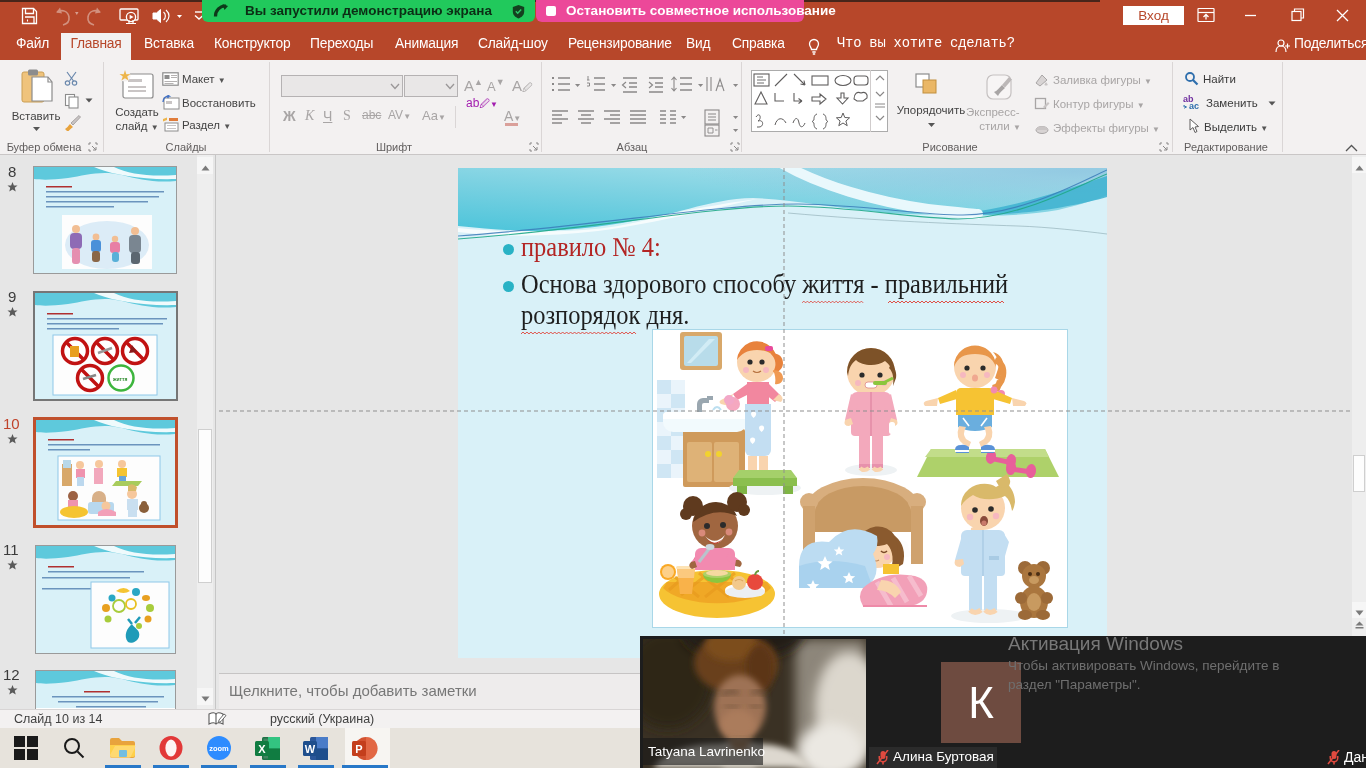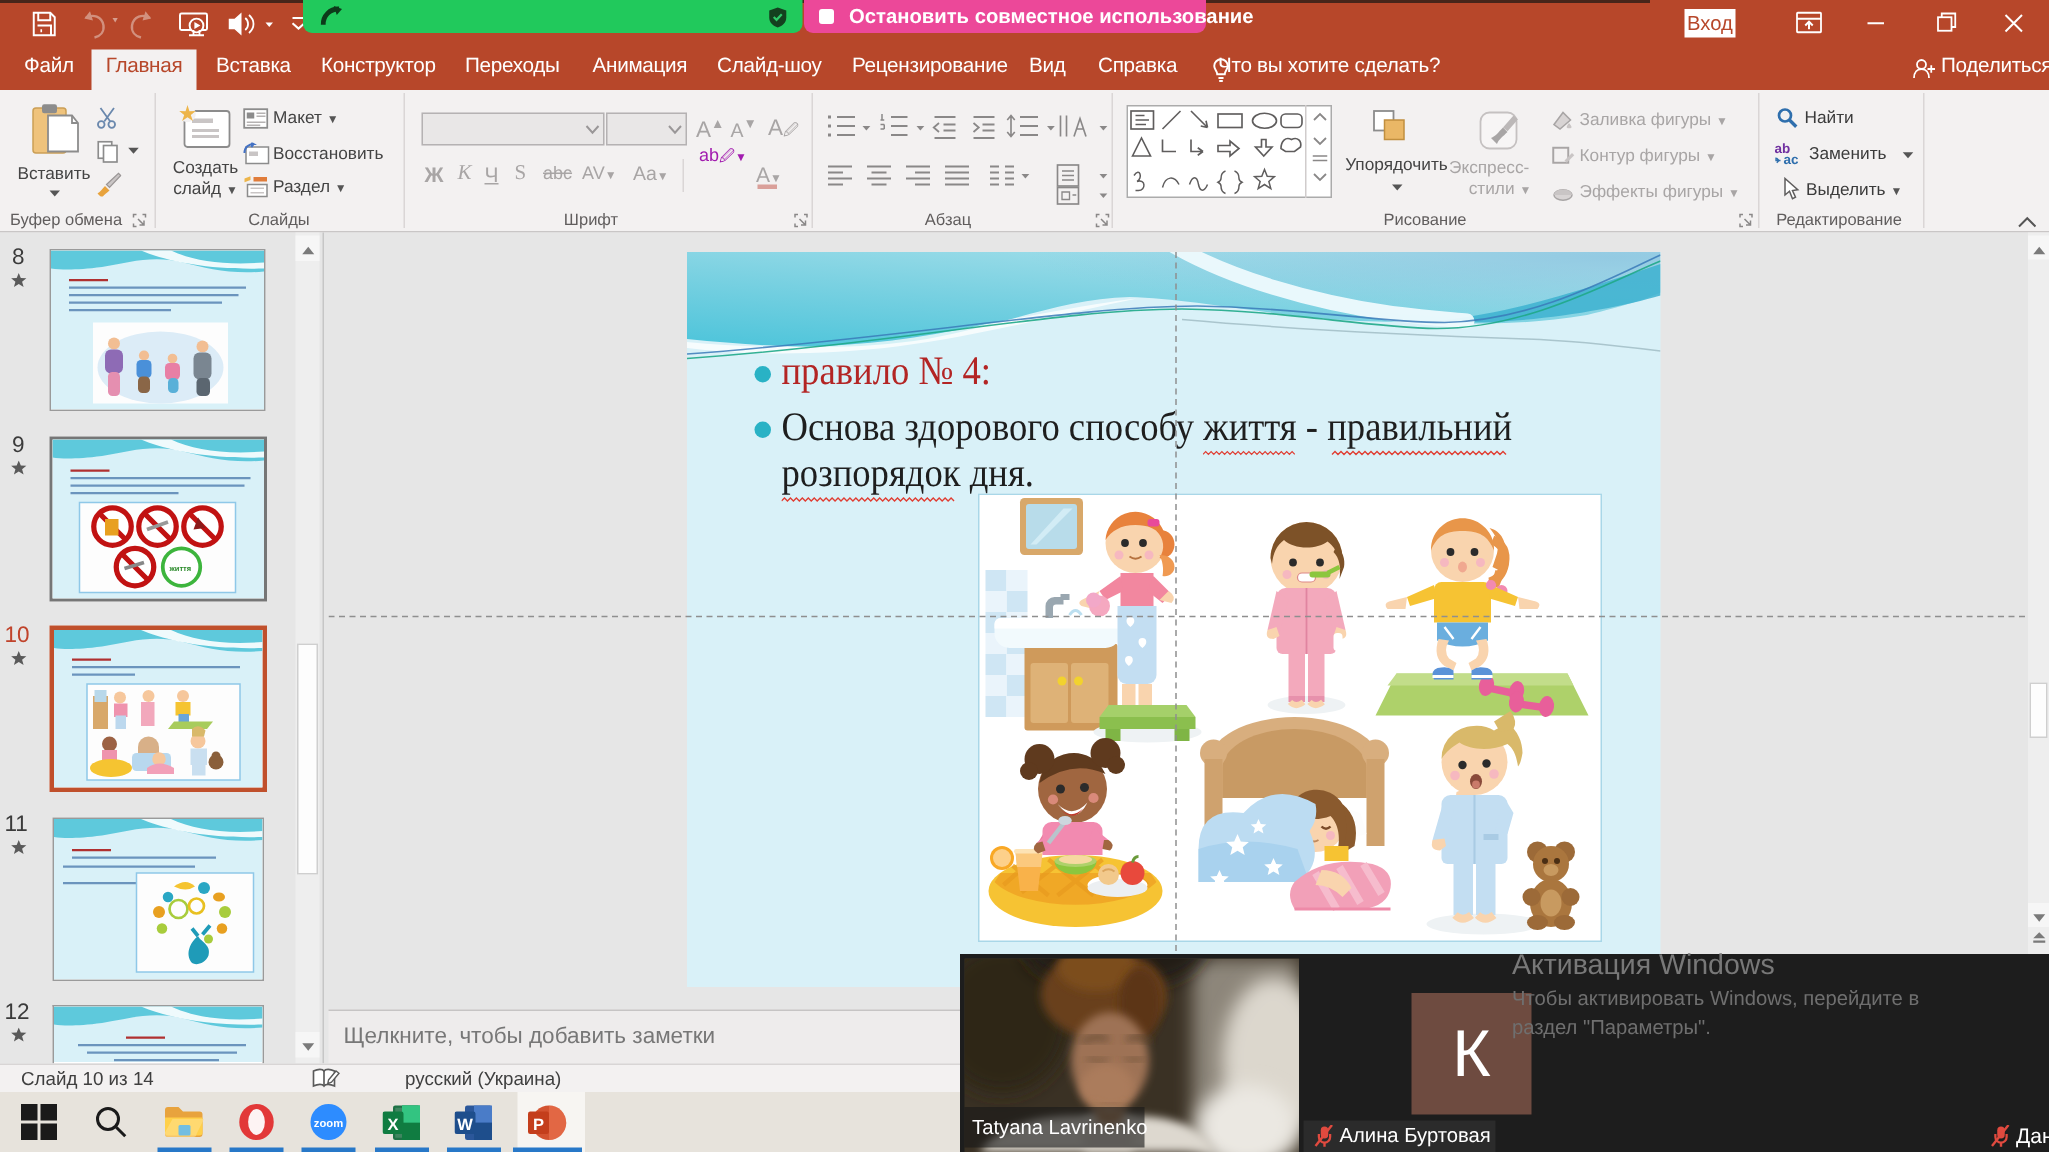--- a/index.html
+++ b/index.html
@@ -53,32 +53,33 @@
       <path d="M176 8 h8"></path>
       <path d="M176 11.5 l4 3.5 l4 -3.5"></path>
     </g>
   </svg>
 
   <div class="abs" style="left:202px;top:0;width:333px;height:22px;background:#21c95c;border-radius:0 0 6px 6px;">
     <svg class="abs" style="left:11px;top:3px;" width="16" height="16" viewBox="0 0 16 16">
       <path d="M2.5 13.5 a10 10 0 0 1 10.5 -10.5" stroke="#0d3a1a" stroke-width="3.2" fill="none"></path>
       <path d="M9.5 1 L15 3 L11.5 7 Z" fill="#0d3a1a"></path>
     </svg>
+    <div class="abs" style="left:0;top:3px;width:100%;text-align:center;font-size:13.5px;font-weight:bold;color:#0c2e15;white-space:nowrap;">Вы запустили демонстрацию экрана</div>
     <svg class="abs" style="left:310px;top:4px;" width="13" height="15" viewBox="0 0 16 18">
       <path d="M8 1 L15 3.5 V9 C15 13.5 12 16 8 17.5 C4 16 1 13.5 1 9 V3.5 Z" fill="#14401f"></path>
       <path d="M4.7 8.8 l2.3 2.3 l4.3 -4.5" stroke="#2ec768" stroke-width="1.8" fill="none"></path>
     </svg>
   </div>
 
   <div class="abs" style="left:536px;top:0;width:268px;height:22px;background:#ec4899;border-radius:0 0 6px 6px;">
     <div class="abs" style="left:10px;top:5.5px;width:10px;height:10px;background:#fff;border-radius:2px;"></div>
     <div class="abs" style="left:30px;top:3px;font-size:13.5px;font-weight:bold;color:#fff;white-space:nowrap;">Остановить совместное использование</div>
   </div>
 
-  <div class="abs" style="left:1123px;top:6px;width:34px;height:19px;background:#fff;color:#b7472a;font-size:13.5px;text-align:center;line-height:19px;">Вход</div>
+  <div class="abs" style="left:1123px;top:6px;width:61px;height:19px;background:#fff;color:#b7472a;font-size:13.5px;text-align:center;line-height:19px;">Вход</div>
 
   <svg class="abs" style="left:1196px;top:7px;" width="170" height="17" viewBox="0 0 170 17">
     <g stroke="#fff" fill="none" stroke-width="1.2">
       <rect x="2" y="1.5" width="16" height="13" rx="0.5"></rect>
       <path d="M2 5.5 h16"></path>
       <path d="M10 12.5 v-4.5 M7.5 10 l2.5 -2.5 l2.5 2.5" stroke-width="1.3"></path>
       <path d="M49 8.5 h11" stroke-width="1.3"></path>
       <rect x="96" y="4.5" width="9" height="9"></rect>
       <path d="M98.5 4.5 v-2.5 h9 v9 h-2.5"></path>
       <path d="M141 3 l11 11 M152 3 l-11 11" stroke-width="1.3"></path>
@@ -96,21 +97,21 @@
   <div class="abs" style="left:478px;top:6px;">Слайд-шоу</div>
   <div class="abs" style="left:568px;top:6px;">Рецензирование</div>
   <div class="abs" style="left:686px;top:6px;">Вид</div>
   <div class="abs" style="left:732px;top:6px;">Справка</div>
   <svg class="abs" style="left:806px;top:7px;" width="16" height="19" viewBox="0 0 16 19">
     <g stroke="#fff" fill="none" stroke-width="1.3">
       <path d="M8 2.5 a4.5 4.5 0 0 1 4.5 4.5 c0 2.5 -2 3.5 -2 5.5 h-5 c0 -2 -2 -3 -2 -5.5 a4.5 4.5 0 0 1 4.5 -4.5 z"></path>
       <path d="M6.3 15 h3.4 M6.8 17 h2.4"></path>
     </g>
   </svg>
-  <div class="abs" style="left:812px;top:6px;">Что вы хотите сделать?</div>
+  <div class="abs" style="left:837px;top:6px;font-family:Liberation Mono, monospace;">Что вы хотите сделать?</div>
   <svg class="abs" style="left:1274px;top:8px;" width="17" height="16" viewBox="0 0 17 16">
     <g stroke="#fff" fill="none" stroke-width="1.2">
       <circle cx="7" cy="5" r="3"></circle>
       <path d="M2 14 c0 -4 2.2 -6 5 -6 c2.8 0 5 2 5 6"></path>
       <path d="M13.5 5.5 v5 M11 8 h5"></path>
     </g>
   </svg>
   <div class="abs" style="left:1294px;top:6px;">Поделиться</div>
 </div>
 

